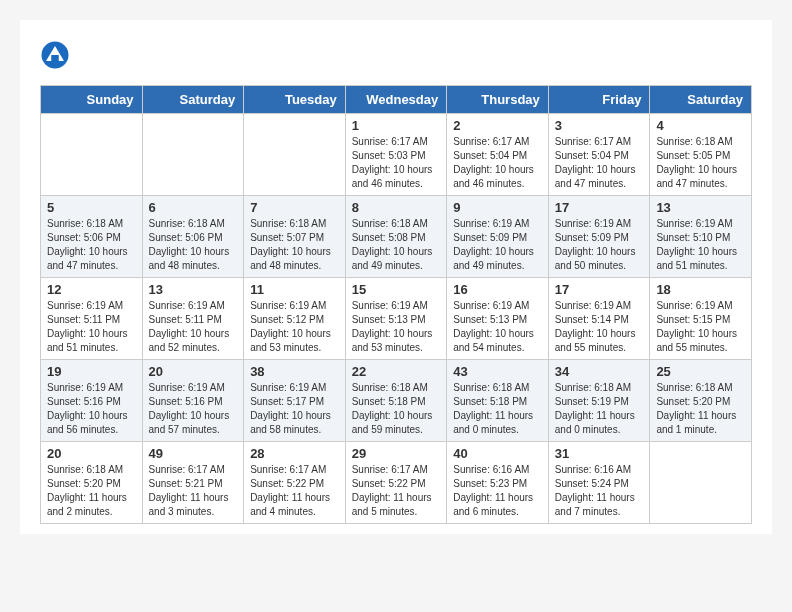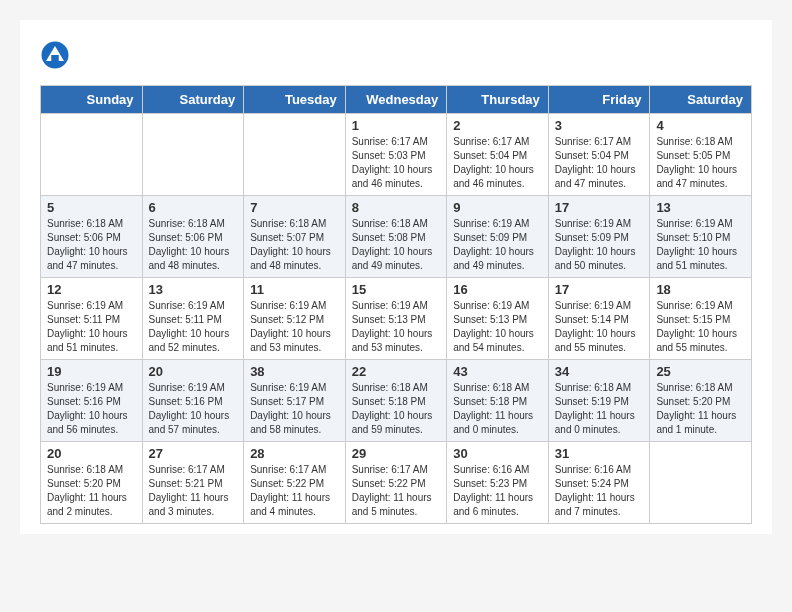--- a/index.html
+++ b/index.html
@@ -239,33 +239,33 @@
             <span class="day-num">25</span>
             <div class="day-info">Sunrise: 6:18 AM<br>Sunset: 5:20 PM<br>Daylight: 11 hours and 1 minute.</div>
           </td>
         </tr>
         <tr>
           <td>
             <span class="day-num">20</span>
             <div class="day-info">Sunrise: 6:18 AM<br>Sunset: 5:20 PM<br>Daylight: 11 hours and 2 minutes.</div>
           </td>
           <td>
-            <span class="day-num">27</span>
+            <span class="day-num">49</span>
             <div class="day-info">Sunrise: 6:17 AM<br>Sunset: 5:21 PM<br>Daylight: 11 hours and 3 minutes.</div>
           </td>
           <td>
             <span class="day-num">28</span>
             <div class="day-info">Sunrise: 6:17 AM<br>Sunset: 5:22 PM<br>Daylight: 11 hours and 4 minutes.</div>
           </td>
           <td>
             <span class="day-num">29</span>
             <div class="day-info">Sunrise: 6:17 AM<br>Sunset: 5:22 PM<br>Daylight: 11 hours and 5 minutes.</div>
           </td>
           <td>
-            <span class="day-num">30</span>
+            <span class="day-num">40</span>
             <div class="day-info">Sunrise: 6:16 AM<br>Sunset: 5:23 PM<br>Daylight: 11 hours and 6 minutes.</div>
           </td>
           <td>
             <span class="day-num">31</span>
             <div class="day-info">Sunrise: 6:16 AM<br>Sunset: 5:24 PM<br>Daylight: 11 hours and 7 minutes.</div>
           </td>
           <td class="empty"></td>
         </tr>
       </tbody>
   </table>

